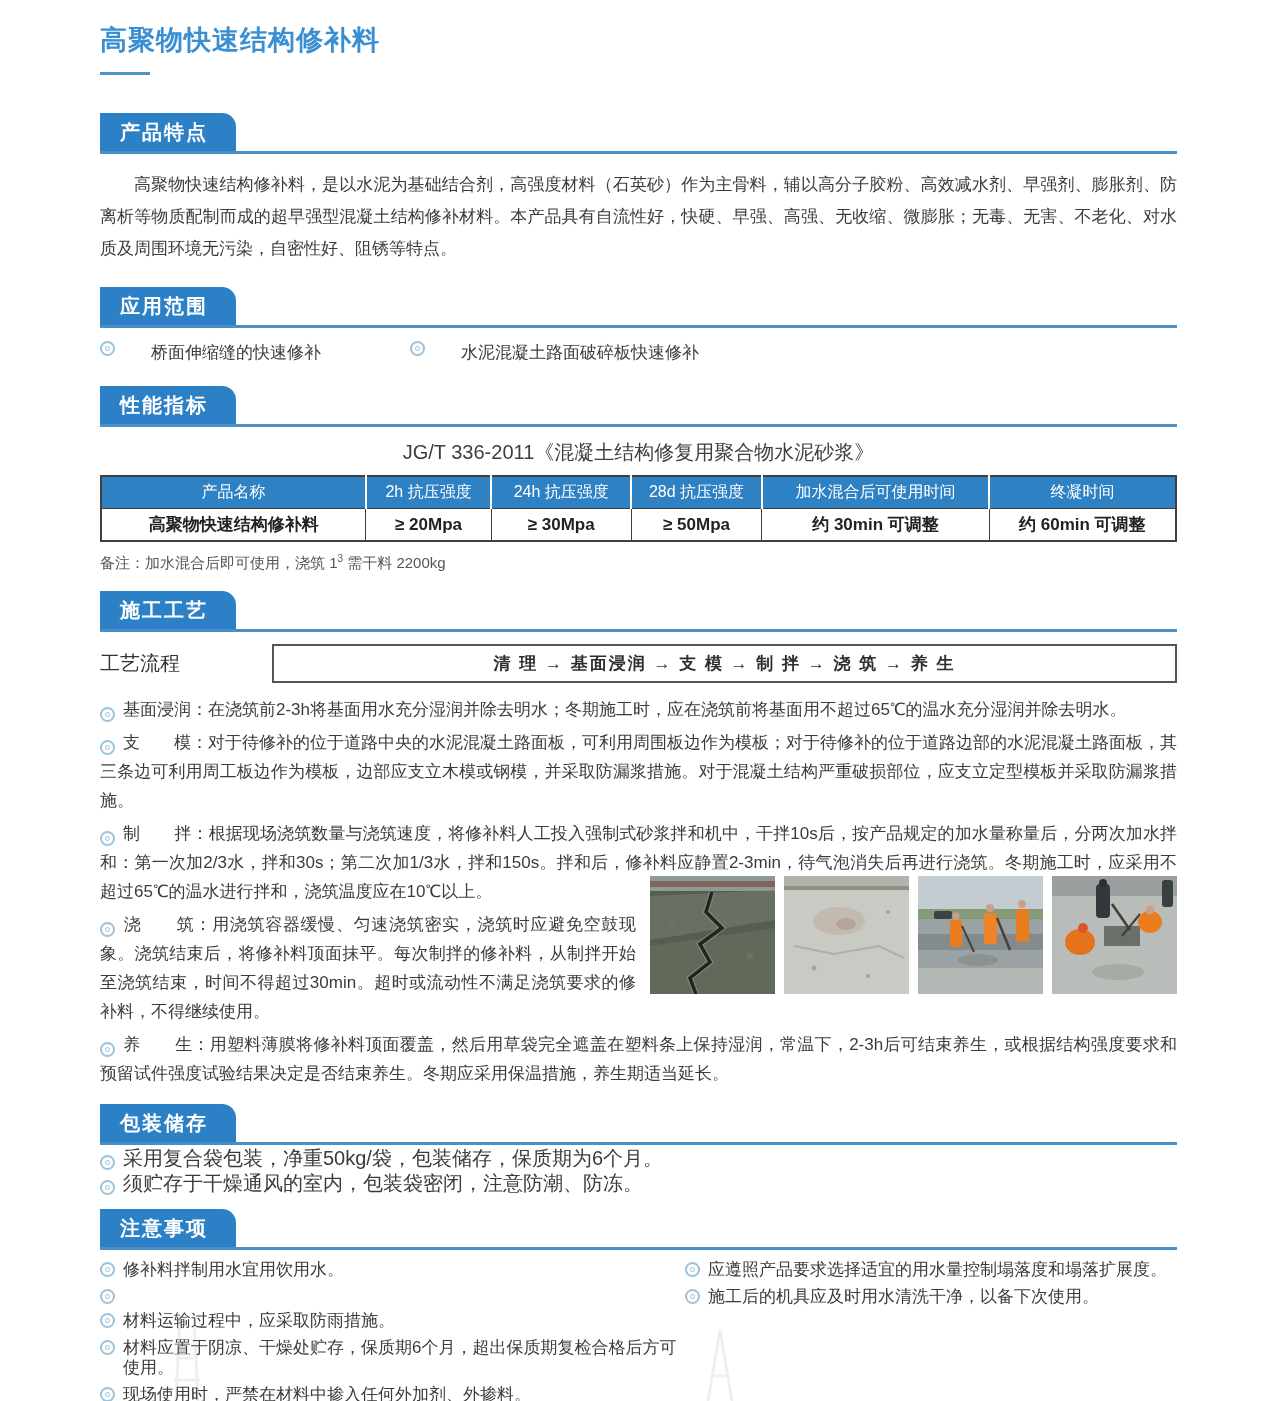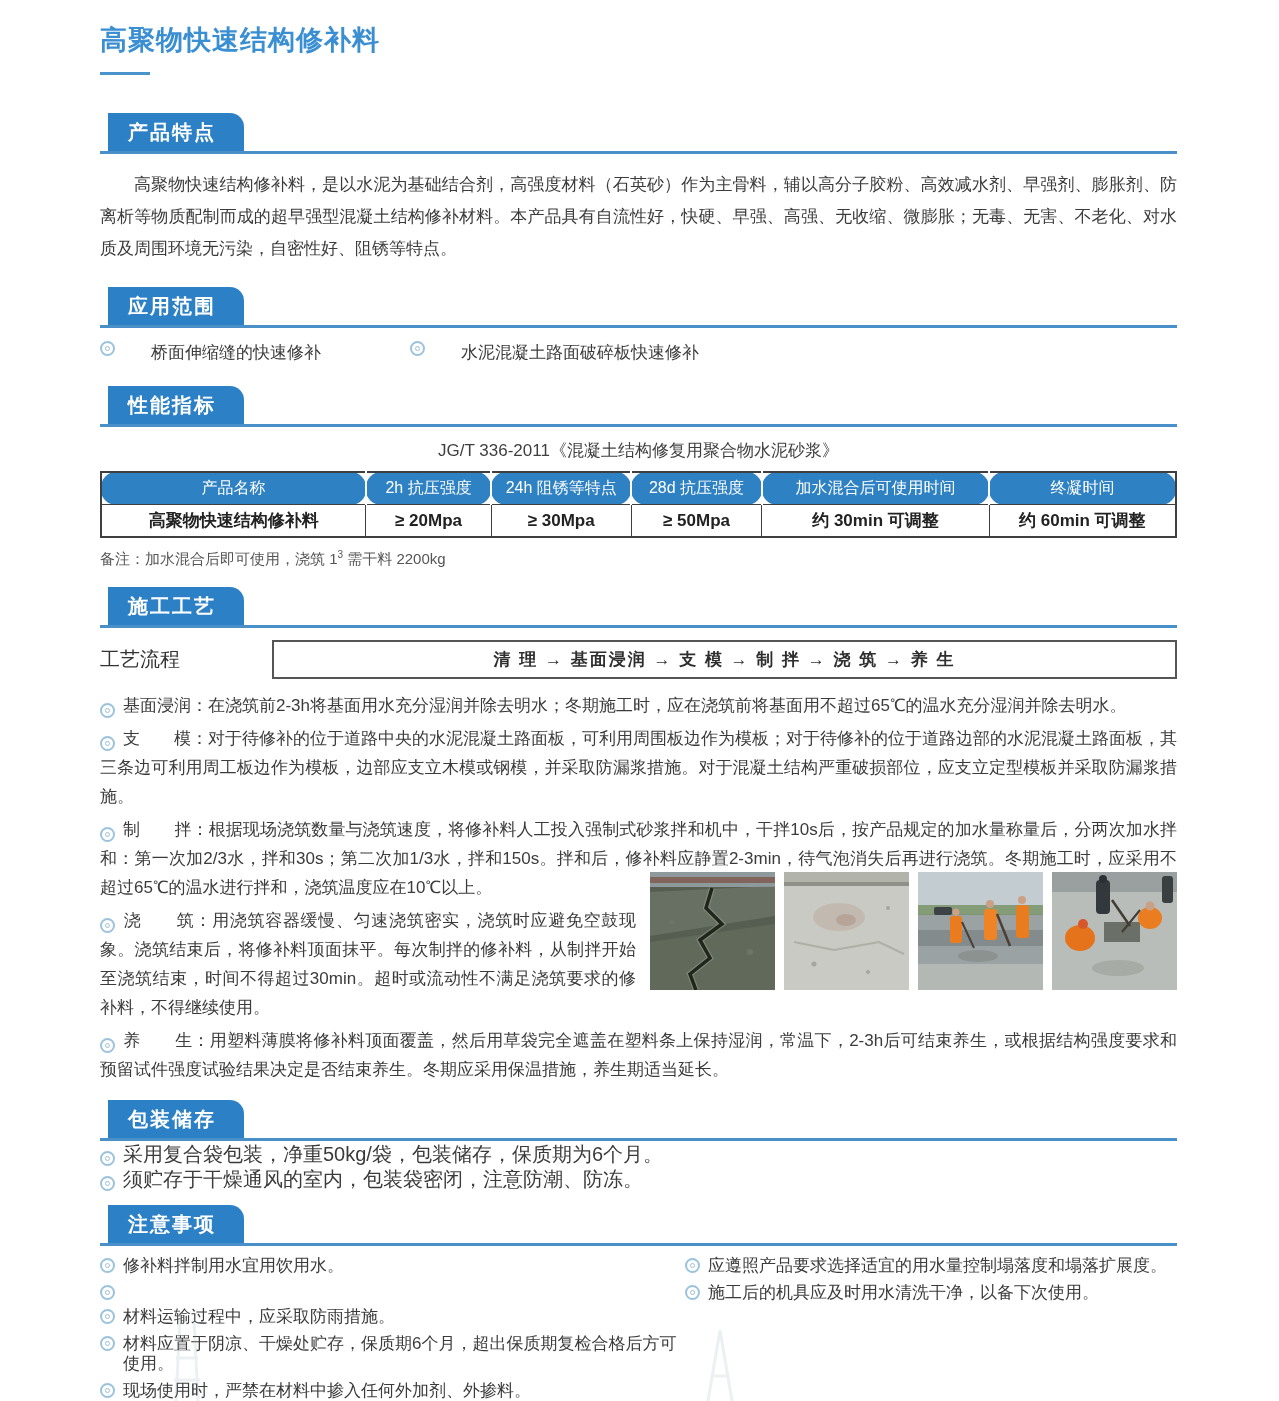--- a/index.html
+++ b/index.html
@@ -21,21 +21,20 @@
   .title-underline{
     width:50px;height:3px;background:#4a94cc;margin-top:14px;
   }
   
   .tab-row{border-bottom:3px solid #4a90c8;line-height:0;}
   .tab{
     display:inline-block;background:#2c80c5;color:#fff;
     font-size:20px;font-weight:bold;letter-spacing:2px;
     line-height:24px;padding:7px 28px 7px 20px;
     border-radius:0 14px 0 0;
-    margin-left:8px;
   }
   .mt-f{margin-top:38px;} .mt-a{margin-top:22px;} .mt-p{margin-top:22px;}
   .mt-c{margin-top:18px;} .mt-k{margin-top:16px;} .mt-n{margin-top:14px;}
   
   .para{
     margin:15px 0 0 0;font-size:17px;line-height:32px;
     text-indent:2em;text-align:justify;color:#3b3b3b;
   }
   
   .bullet{
@@ -46,28 +45,28 @@
   }
   .bullet::after{
     content:"";width:5px;height:5px;border:1.5px solid #9cc2dc;
     border-radius:50%;box-sizing:border-box;
   }
   
   .app-row{display:flex;margin-top:13px;font-size:17px;line-height:23px;}
   .app-item{display:flex;align-items:flex-start;gap:28px;}
   .app-item.first{width:310px;}
   
-  .caption{margin:12px 0 0 0;text-align:center;font-size:17px;color:#3f3f3f;font-weight:500;}
+  .caption{margin:12px 0 0 0;text-align:center;font-size:20px;color:#3f3f3f;font-weight:500;}
   table.perf{
     width:100%;margin-top:9px;border-collapse:collapse;table-layout:fixed;
     border:2px solid #3f3f3f;
   }
   table.perf th{
     background:#2e81c3;color:#fff;font-size:16px;font-weight:500;
-    height:31px;padding:0 2px;border-left:2px solid #fff;border-radius:15px;
+    height:31px;padding:0 2px;border-left:2px solid #fff;
   }
   table.perf th:first-child{border-left:none;}
   table.perf td{
     border:1px solid #3f3f3f;text-align:center;height:31px;
     font-size:17px;font-weight:600;color:#222;padding:0 2px;
   }
   .w0{width:24.9%;} .w1{width:11.5%;text-align:center;} .w2{width:12.9%;}
   .w3{width:12.0%;} .w4{width:21.3%;} .w5{width:17.4%;}
   .note{margin:11px 0 0 0;font-size:15px;color:#555;}
   .note sup{font-size:10px;}
@@ -132,21 +131,21 @@
 
 <div class="tab-row mt-p">
   <span class="tab">性能指标</span>
 </div>
 <p class="caption">JG/T 336-2011《混凝土结构修复用聚合物水泥砂浆》</p>
 <table class="perf">
   <thead>
     <tr>
       <th class="w0">产品名称</th>
       <th class="w1">2h 抗压强度</th>
-      <th class="w2">24h 阻锈等特点</th>
+      <th class="w2">24h 抗压强度</th>
       <th class="w3">28d 抗压强度</th>
       <th class="w4">加水混合后可使用时间</th>
       <th class="w5">终凝时间</th>
     </tr>
   </thead>
   <tbody>
     <tr>
       <td>高聚物快速结构修补料</td>
       <td>≥ 20Mpa</td>
       <td>≥ 30Mpa</td>

